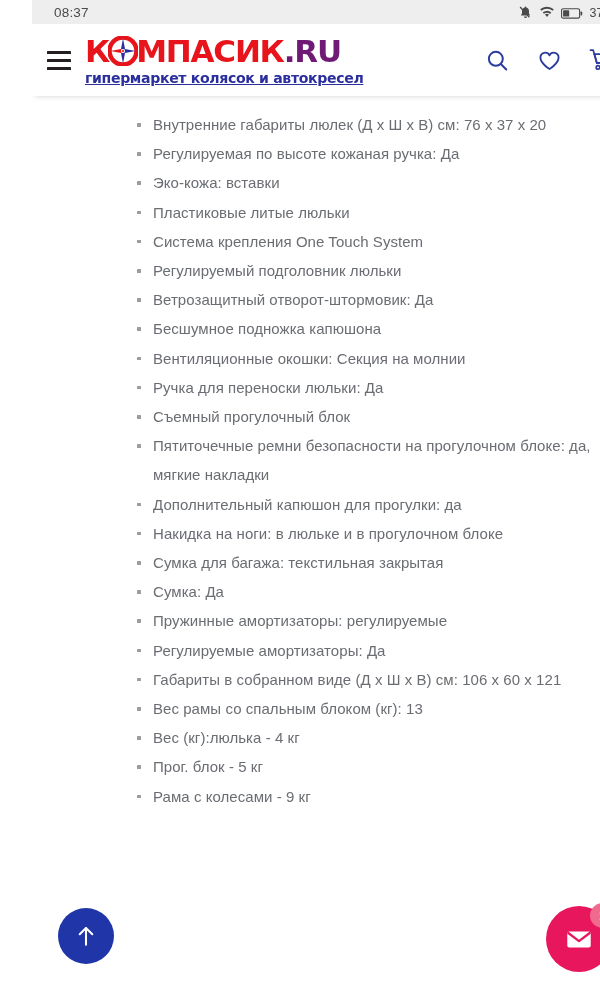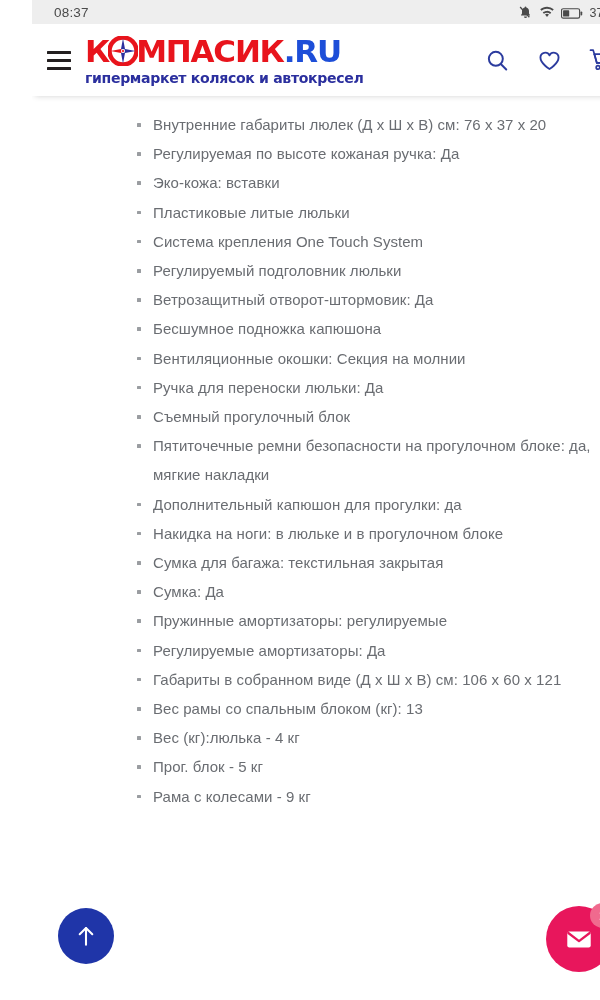--- a/index.html
+++ b/index.html
@@ -98,39 +98,40 @@
   .logo-word {
     font-family: "DejaVu Sans", sans-serif;
     font-weight: bold;
     font-size: 31px;
     letter-spacing: -1.2px;
     color: #e8141c;
     line-height: 31px;
     display: block;
   }
   .logo-word.part2 { margin-left: -1px; }
-  .logo-ru { color: #1d4ed8; }
+  .logo-ru { color: #701a75; }
 
   .compass-o {
     position: relative;
     width: 30px;
     height: 30px;
     margin: 0 -1px;
     flex: 0 0 auto;
   }
   .compass-o svg { display: block; width: 30px; height: 30px; }
 
   .logo-sub {
     font-family: "DejaVu Sans", sans-serif;
     font-weight: bold;
     font-size: 14.1px;
     color: #2b2f9e;
     letter-spacing: -0.35px;
     margin-top: 3px;
     white-space: nowrap;
+    text-decoration: underline;
   }
 
   .header-actions {
     margin-left: auto;
     display: flex;
     align-items: center;
     gap: 26px;
     padding-right: 2px;
   }
   .hicon {

